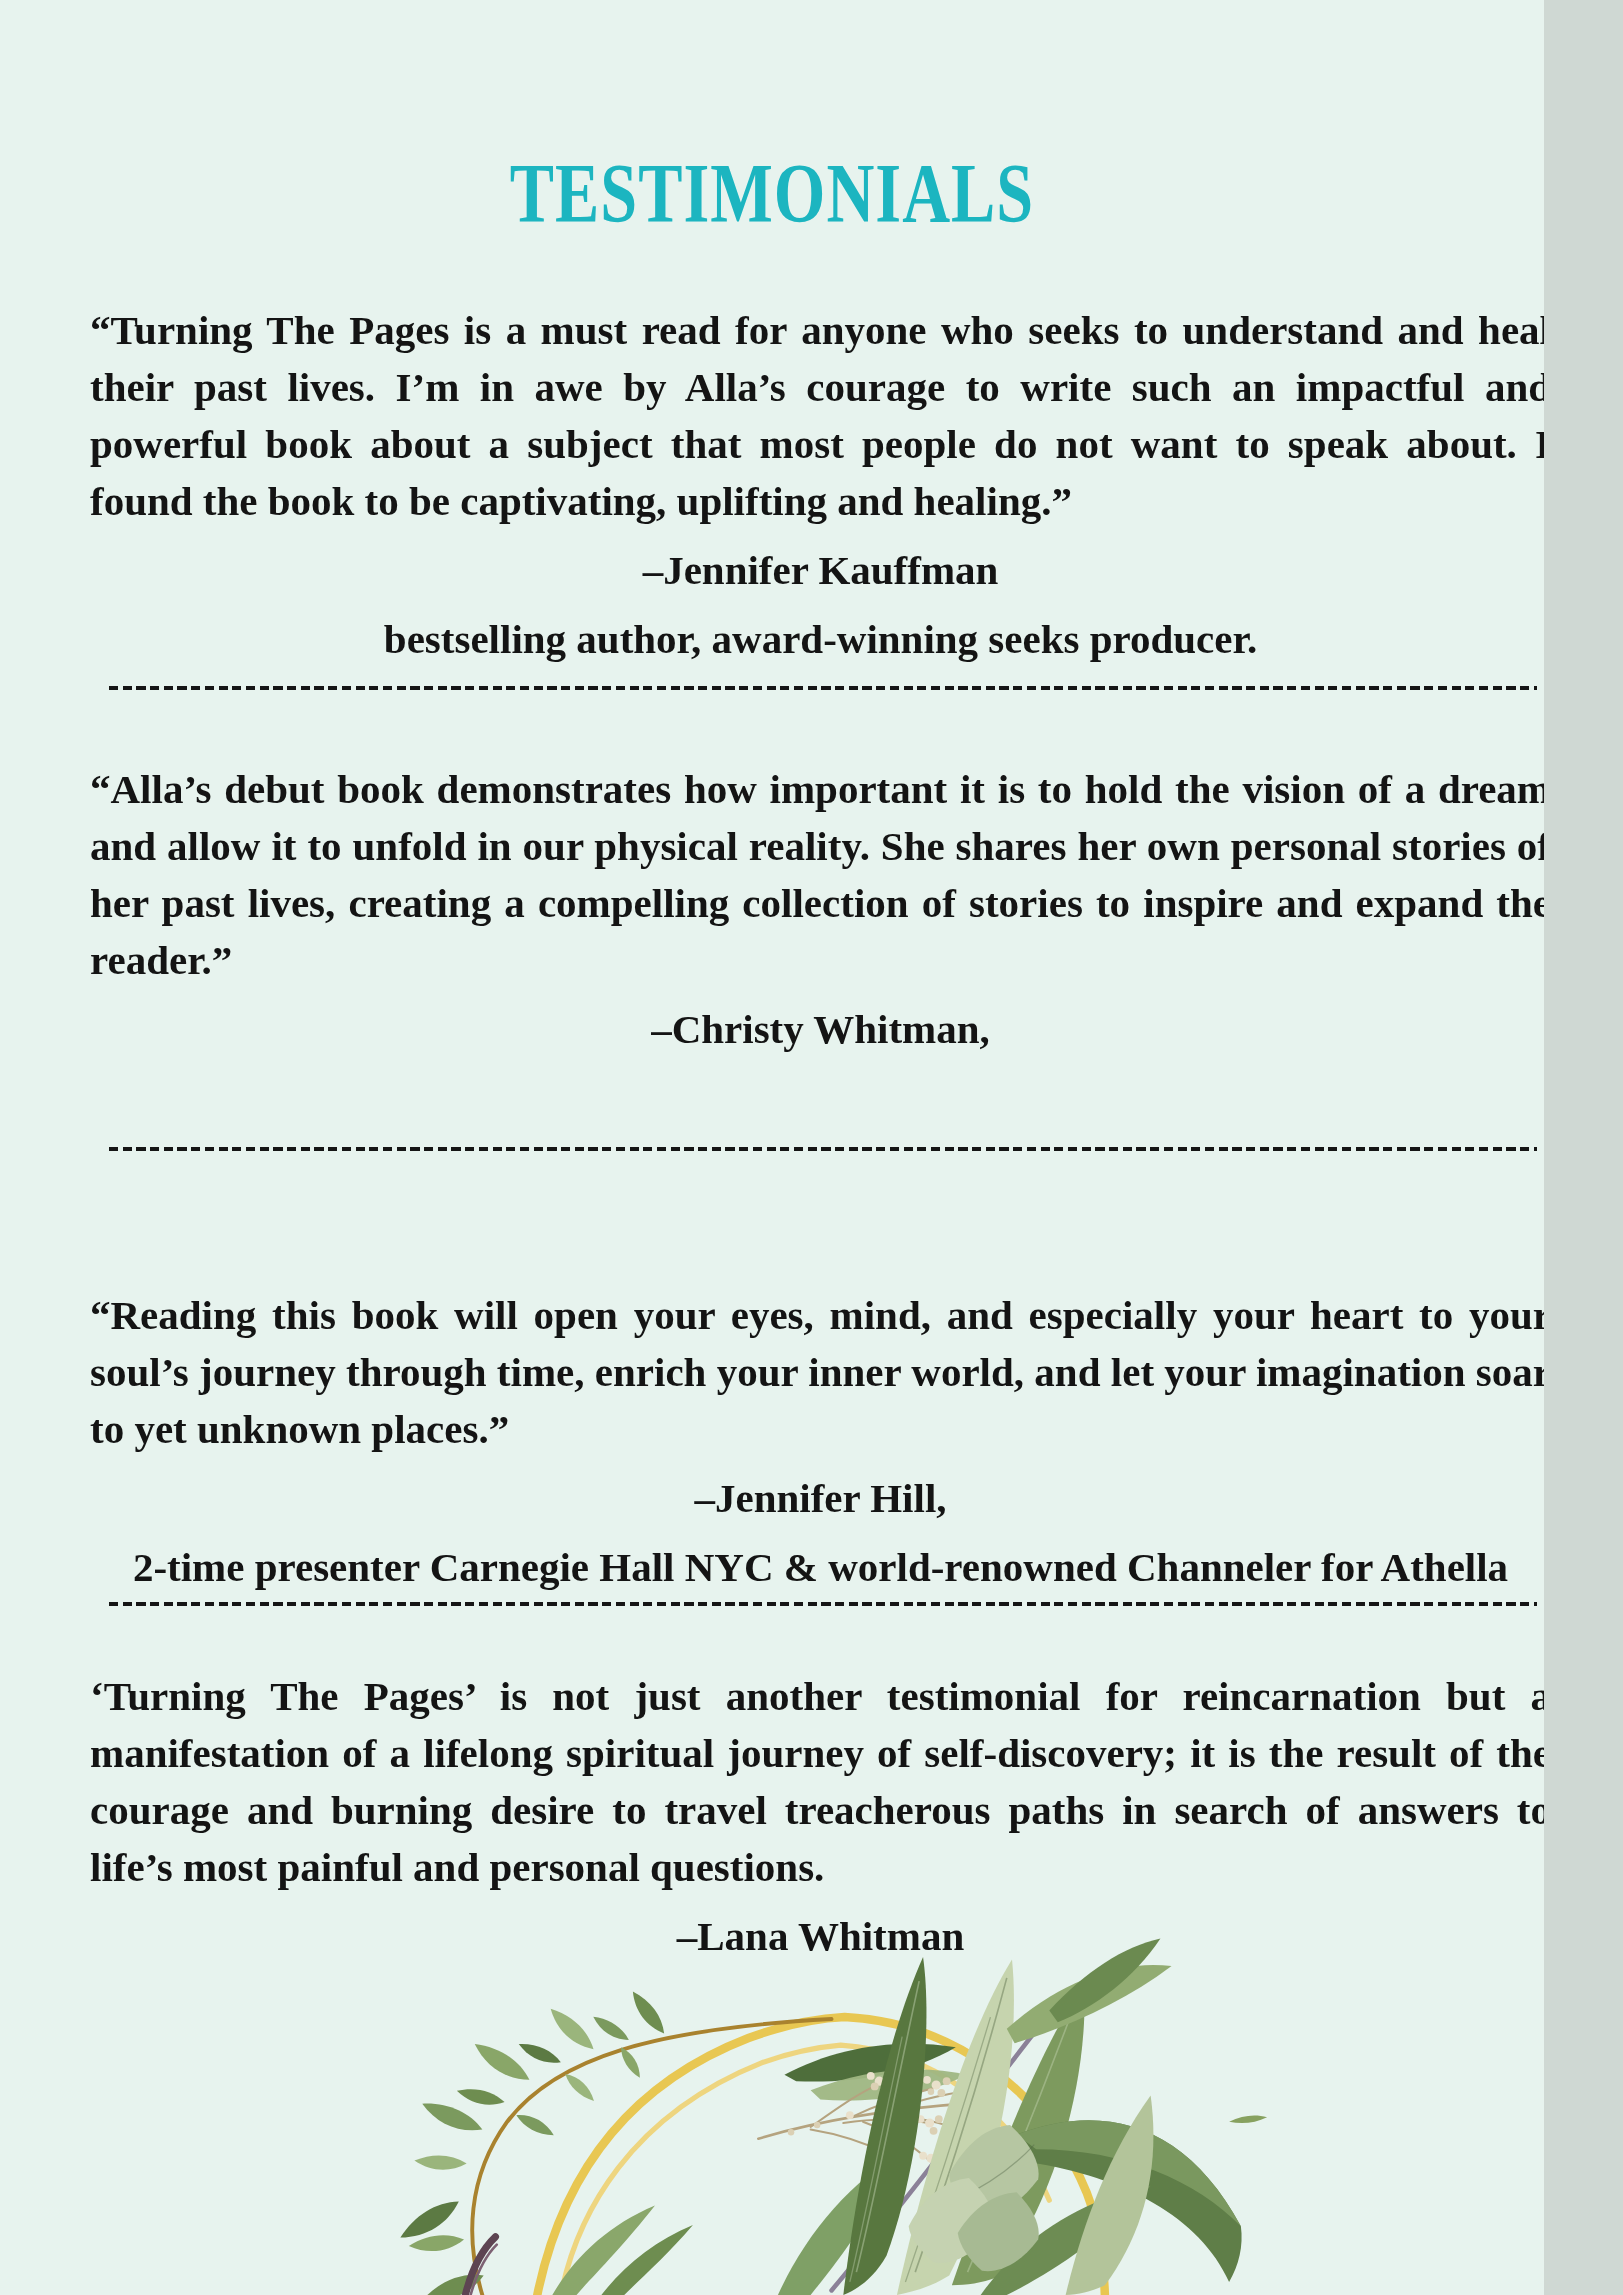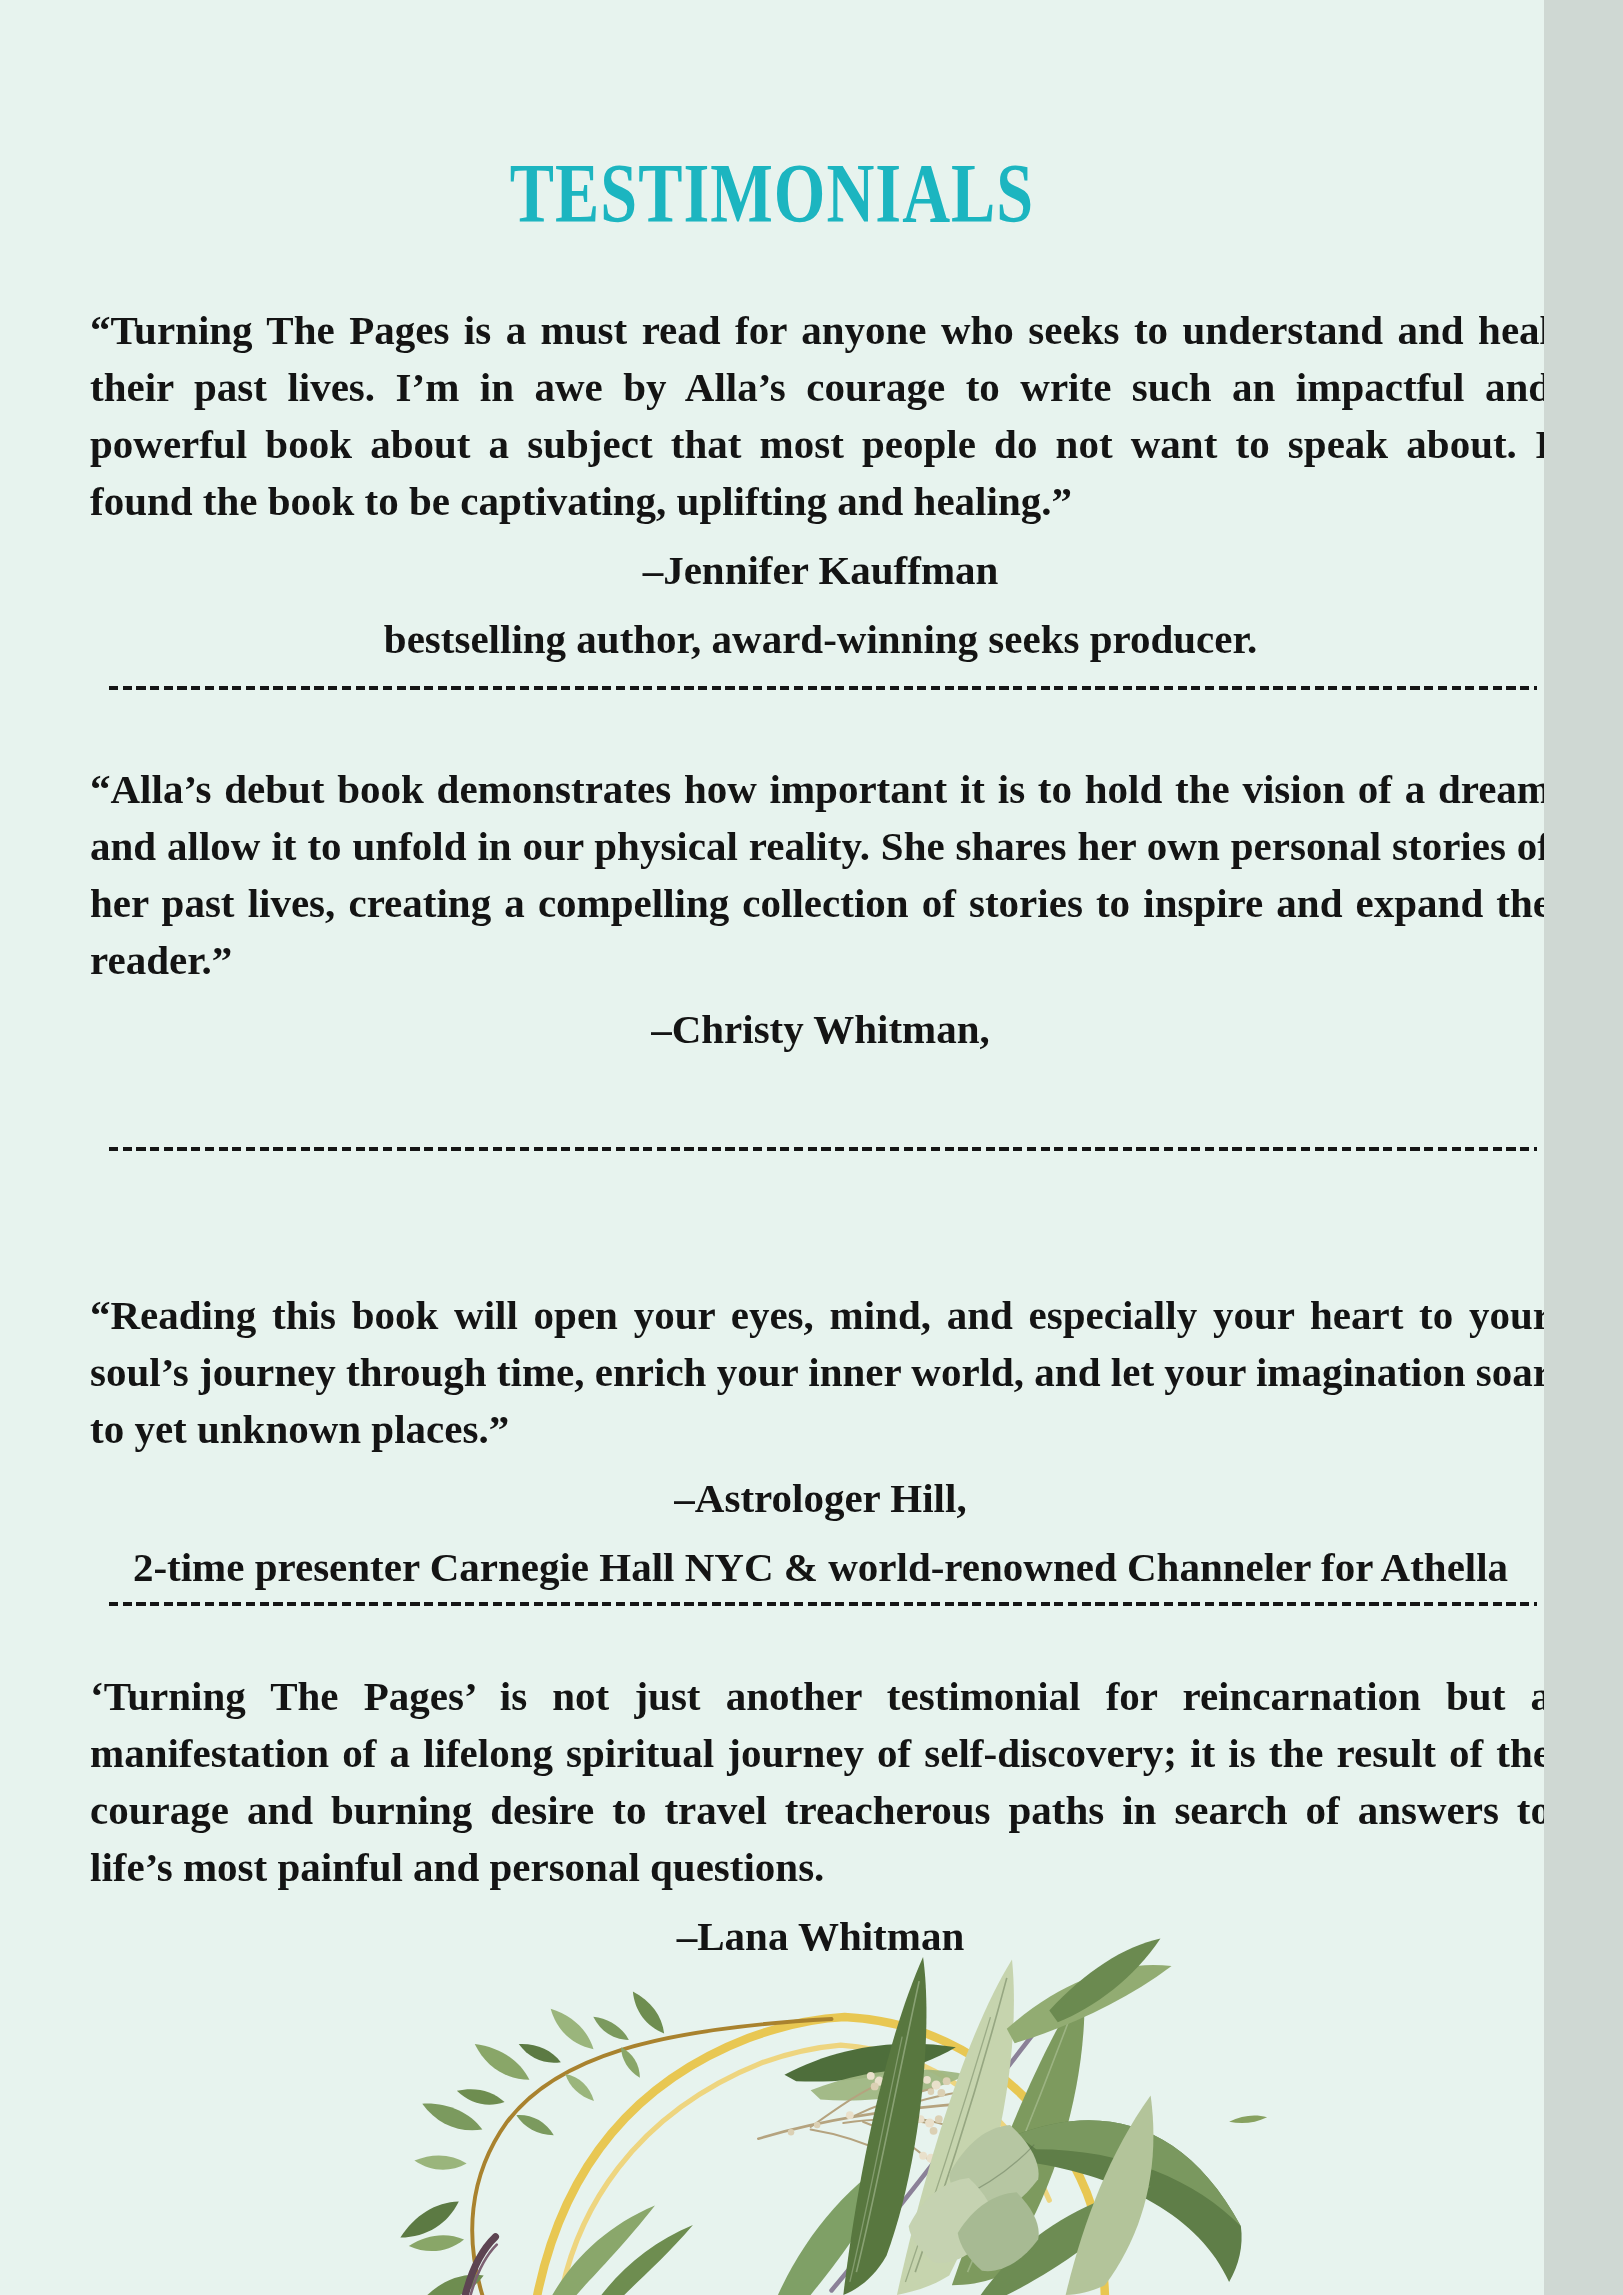--- a/index.html
+++ b/index.html
@@ -59,21 +59,21 @@
 
   <section class="testimonial t2">
     <p class="quote">“Alla’s debut book demonstrates how important it is to hold the vision of a dream and allow it to unfold in our physical reality. She shares her own personal stories of her past lives, creating a compelling collection of stories to inspire and expand the reader.”</p>
     <p class="author">–Christy Whitman,</p>
   </section>
 
   <div class="divider d2"></div>
 
   <section class="testimonial t3">
     <p class="quote">“Reading this book will open your eyes, mind, and especially your heart to your soul’s journey through time, enrich your inner world, and let your imagination soar to yet unknown places.”</p>
-    <p class="author">–Astrologer Hill,</p>
+    <p class="author">–Jennifer Hill,</p>
     <p class="credential">2-time presenter Carnegie Hall NYC &amp; world-renowned Channeler for Athella</p>
   </section>
 
   <div class="divider d3"></div>
 
   <section class="testimonial t4">
     <p class="quote">‘Turning The Pages’ is not just another testimonial for reincarnation but a manifestation of a lifelong spiritual journey of self-discovery; it is the result of the courage and burning desire to travel treacherous paths in search of answers to life’s most painful and personal questions.</p>
     <p class="author">–Lana Whitman</p>
   </section>
 

